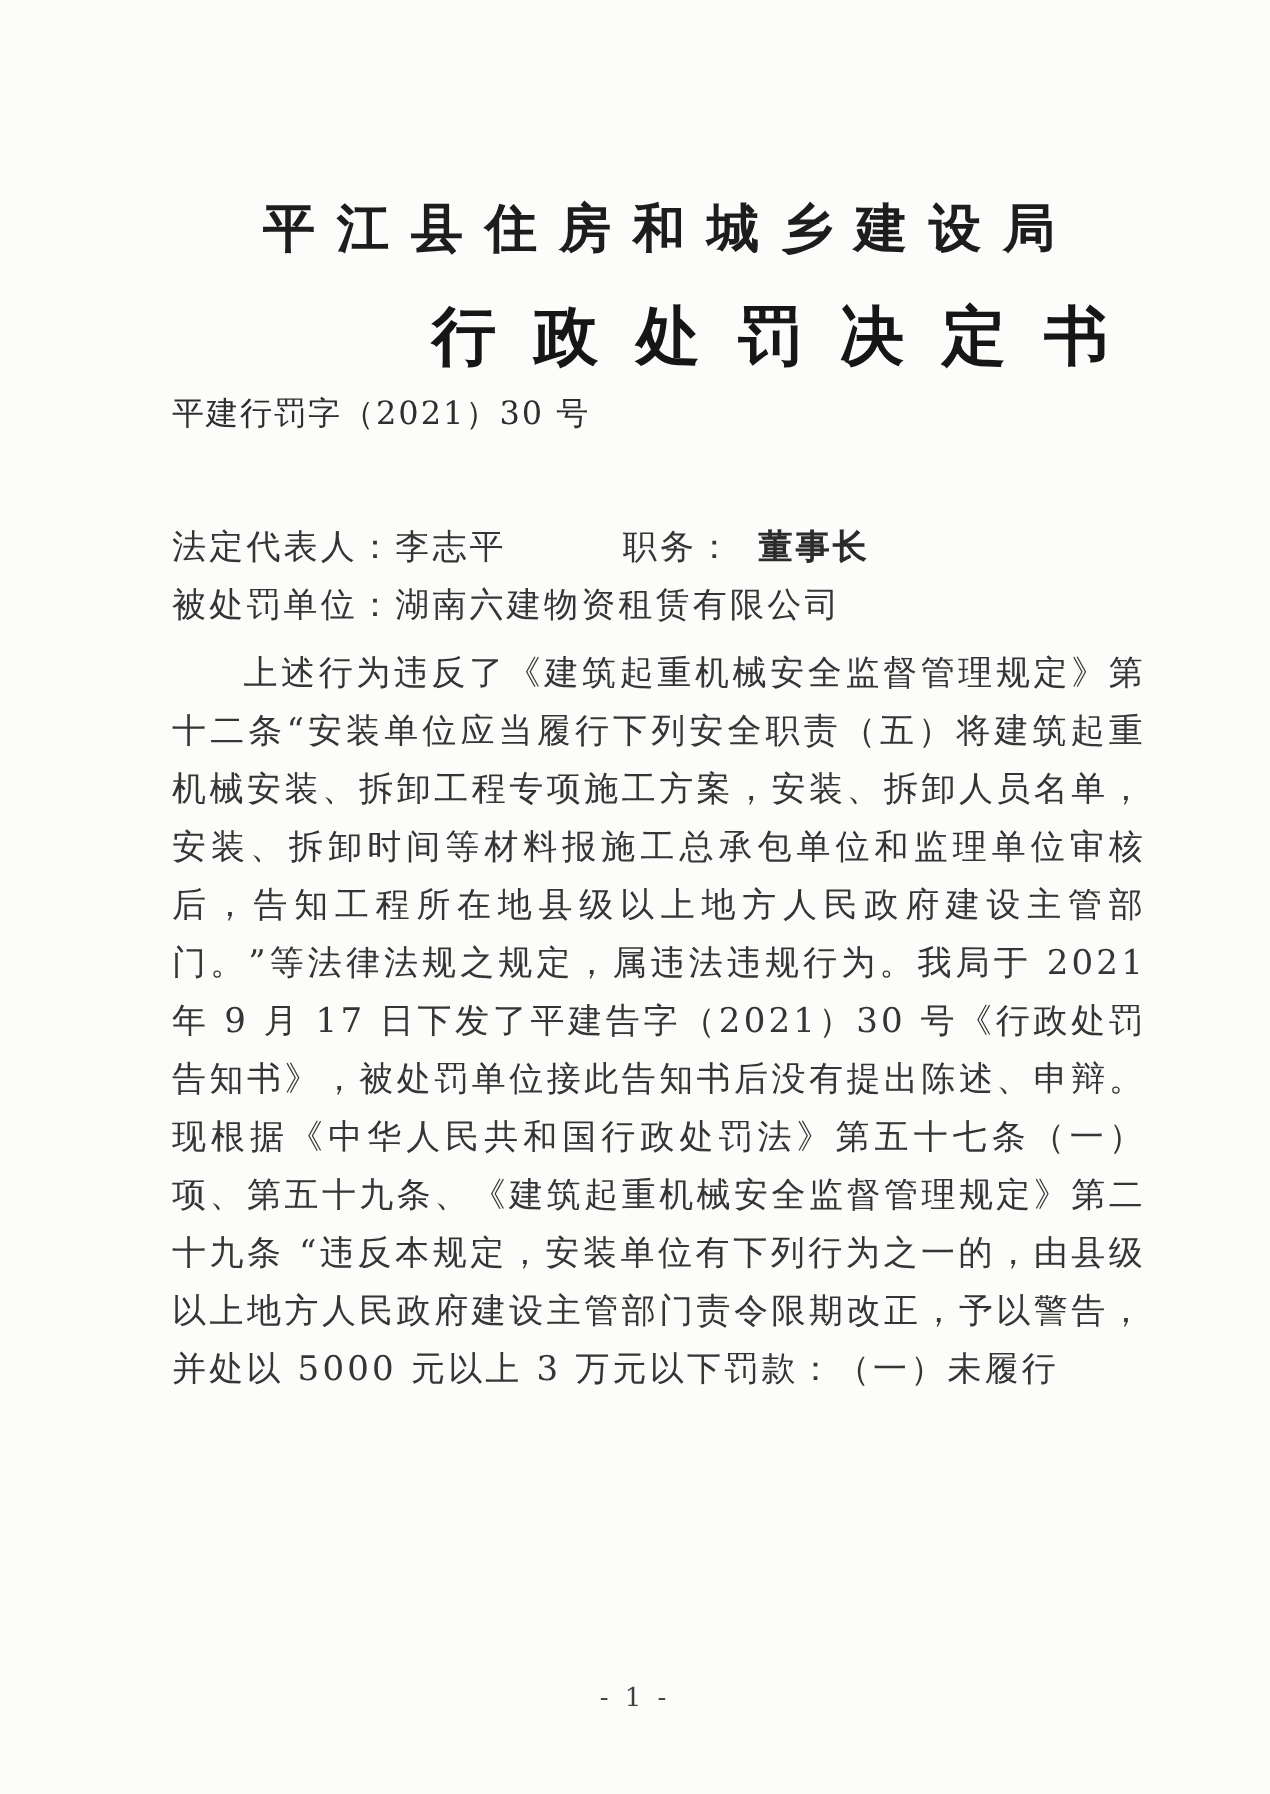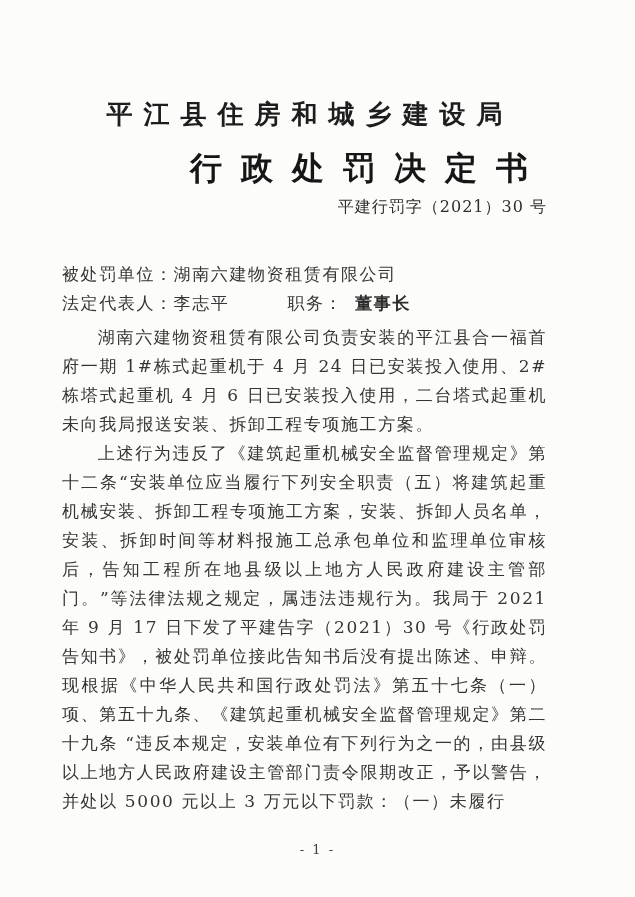--- a/index.html
+++ b/index.html
@@ -11,42 +11,41 @@
     font-family: "DejaVu Serif", "Liberation Serif", serif;
   }
   .page {
     width: 635px;
     height: 897px;
     background: #fcfcfa;
     position: relative;
     overflow: hidden;
     box-shadow: 0 0 8px rgba(0,0,0,.25);
   }
-  .content { padding: 97px 88px 0 62px; }
+  .content { padding: 97px 62px 0 62px; margin-left: 24px; }
   .org-title {
     font-size: 26px;
     font-weight: 700;
     letter-spacing: 11px;
     padding-left: 11px; 
     text-align: center;
     color: #1d1d1d;
     margin: 0 0 15px 0;
   }
   .doc-title {
     font-size: 32px;
     font-weight: 700;
     letter-spacing: 19px;
     padding-left: 19px;
     text-align: right;
     color: #161616;
     margin: 0 0 6px 0;
   }
   .doc-number {
     font-size: 16px;
-    text-align: right;
     color: #2e2e2e;
     letter-spacing: 1px;
     margin: 0 0 42px 0;
   }
   .info { margin-bottom: 5px; }
   .field-line {
     font-size: 17px;
     line-height: 29px;
     color: #353535;
     letter-spacing: 1.6px;
@@ -80,27 +79,26 @@
   <div class="content">
 
     <div class="org-title">平江县住房和城乡建设局</div>
 
     <div class="doc-title">行政处罚决定书</div>
 
     <div class="doc-number">平建行罚字（2021）30 号</div>
 
     <div class="info">
       <div class="field-line">
-        <span class="label">被处罚单位：</span><span class="value">湖南六建物资租赁有限公司</span>
+        <span class="label">法定代表人：</span><span class="value">李志平</span><span class="label job-label">职务：</span><span class="value job-value">董事长</span>
       </div>
       <div class="field-line">
-        <span class="label">法定代表人：</span><span class="value">李志平</span><span class="label job-label">职务：</span><span class="value job-value">董事长</span>
+        <span class="label">被处罚单位：</span><span class="value">湖南六建物资租赁有限公司</span>
       </div>
     </div>
 
-    <p class="para">湖南六建物资租赁有限公司负责安装的平江县合一福首府一期 1#栋式起重机于 4 月 24 日已安装投入使用、2#栋塔式起重机 4 月 6 日已安装投入使用，二台塔式起重机未向我局报送安装、拆卸工程专项施工方案。</p>
 
     <p class="para">上述行为违反了《建筑起重机械安全监督管理规定》第十二条“安装单位应当履行下列安全职责（五）将建筑起重机械安装、拆卸工程专项施工方案，安装、拆卸人员名单，安装、拆卸时间等材料报施工总承包单位和监理单位审核后，告知工程所在地县级以上地方人民政府建设主管部门。”等法律法规之规定，属违法违规行为。我局于 2021 年 9 月 17 日下发了平建告字（2021）30 号《行政处罚告知书》，被处罚单位接此告知书后没有提出陈述、申辩。现根据《中华人民共和国行政处罚法》第五十七条（一）项、第五十九条、《建筑起重机械安全监督管理规定》第二十九条 “违反本规定，安装单位有下列行为之一的，由县级以上地方人民政府建设主管部门责令限期改正，予以警告，并处以 5000 元以上 3 万元以下罚款：（一）未履行</p>
 
   </div>
 
   <div class="page-number">- 1 -</div>
 </div>
 
 </body></html>

